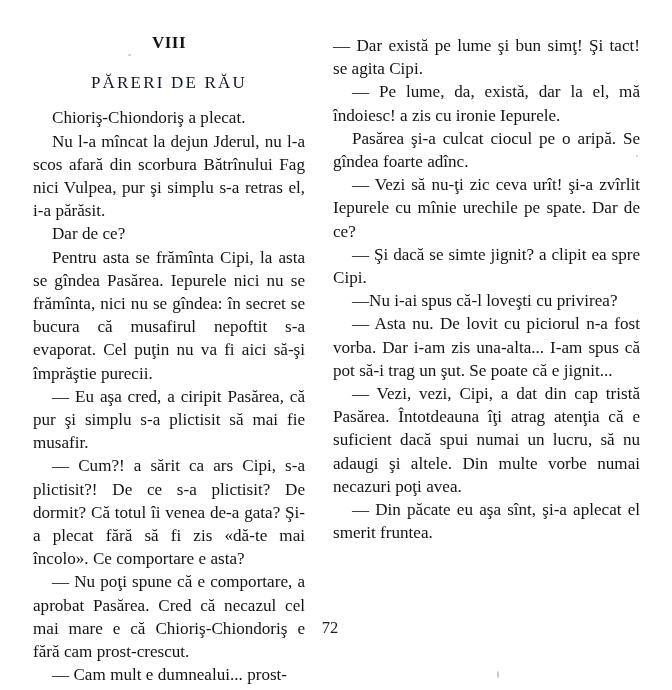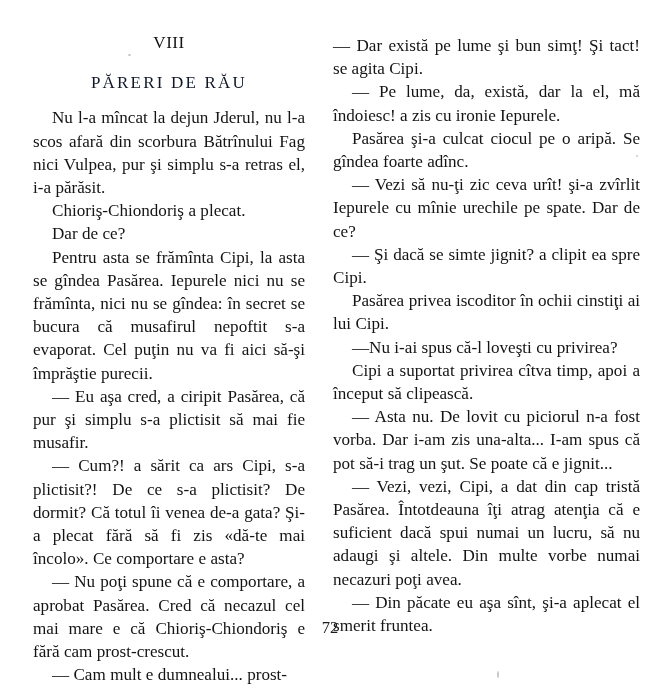--- a/index.html
+++ b/index.html
@@ -34,21 +34,21 @@
     width: 272px;
   }
 
   #col-right {
     left: 333px;
     width: 307px;
   }
 
   .chapter-number {
     text-align: center;
-    font-weight: normal;
+    font-weight: bold;
     font-size: 17px;
     letter-spacing: 0.5px;
     margin: 0 0 21px 0;
     line-height: 1.1;
   }
 
   .chapter-title {
     text-align: center;
     font-size: 17px;
     letter-spacing: 2.2px;
@@ -92,41 +92,39 @@
 </style>
 </head>
 <body>
 
 <div id="page">
 
   <div class="column" id="col-left">
     <div class="chapter-number">VIII</div>
     <div class="chapter-title">PĂRERI DE RĂU</div>
     <div id="left-body">
+        <p class="para">Chioriş-Chiondoriş a plecat.</p>
         <p class="para">Nu l-a mîncat la dejun Jderul, nu l-a scos afară din scorbura Bătrînului Fag nici Vulpea, pur şi simplu s-a retras el, i-a părăsit.</p>
-        <p class="para">Chioriş-Chiondoriş a plecat.</p>
         <p class="para">Dar de ce?</p>
         <p class="para">Pentru asta se frămînta Cipi, la asta se gîndea Pasărea. Iepurele nici nu se frămînta, nici nu se gîndea: în secret se bucura că musafirul nepoftit s-a evaporat. Cel puţin nu va fi aici să-şi împrăştie purecii.</p>
         <p class="para">— Eu aşa cred, a ciripit Pasărea, că pur şi simplu s-a plictisit să mai fie musafir.</p>
         <p class="para">— Cum?! a sărit ca ars Cipi, s-a plictisit?! De ce s-a plictisit? De dormit? Că totul îi venea de-a gata? Şi-a plecat fără să fi zis «dă-te mai încolo». Ce comportare e asta?</p>
         <p class="para">— Nu poţi spune că e comportare, a aprobat Pasărea. Cred că necazul cel mai mare e că Chioriş-Chiondoriş e fără cam prost-crescut.</p>
         <p class="para">— Cam mult e dumnealui... prost-</p>
       </div>
   </div>
 
   <div class="column" id="col-right">
     <div id="right-body">
         <p class="para">— Dar există pe lume şi bun simţ! Şi tact! se agita Cipi.</p>
         <p class="para">— Pe lume, da, există, dar la el, mă îndoiesc! a zis cu ironie Iepurele.</p>
         <p class="para">Pasărea şi-a culcat ciocul pe o aripă. Se gîndea foarte adînc.</p>
         <p class="para">— Vezi să nu-ţi zic ceva urît! şi-a zvîrlit Iepurele cu mînie urechile pe spate. Dar de ce?</p>
         <p class="para">— Şi dacă se simte jignit? a clipit ea spre Cipi.</p>
-        <p class="para">Pasărea privea iscoditor în ochii cin­stiţi ai lui Cipi.</p>
         <p class="para">—Nu i-ai spus că-l loveşti cu privirea?</p>
-        <p class="para">Cipi a suportat privirea cîtva timp, apoi a început să clipească.</p>
         <p class="para">— Asta nu. De lovit cu piciorul n-a fost vorba. Dar i-am zis una-alta... I-am spus că pot să-i trag un şut. Se poate că e jignit...</p>
         <p class="para">— Vezi, vezi, Cipi, a dat din cap tristă Pasărea. Întotdeauna îţi atrag atenţia că e suficient dacă spui numai un lucru, să nu adaugi şi altele. Din mul­te vorbe numai necazuri poţi avea.</p>
         <p class="para">— Din păcate eu aşa sînt, şi-a aple­cat el smerit fruntea.</p>
       </div>
   </div>
 
   <div class="page-number">72</div>
 
   <span class="speck" style="left:128px; top:54px; width:3px; height:2px;"></span>
   <span class="speck" style="left:497px; top:671px; width:2px; height:7px;"></span>

